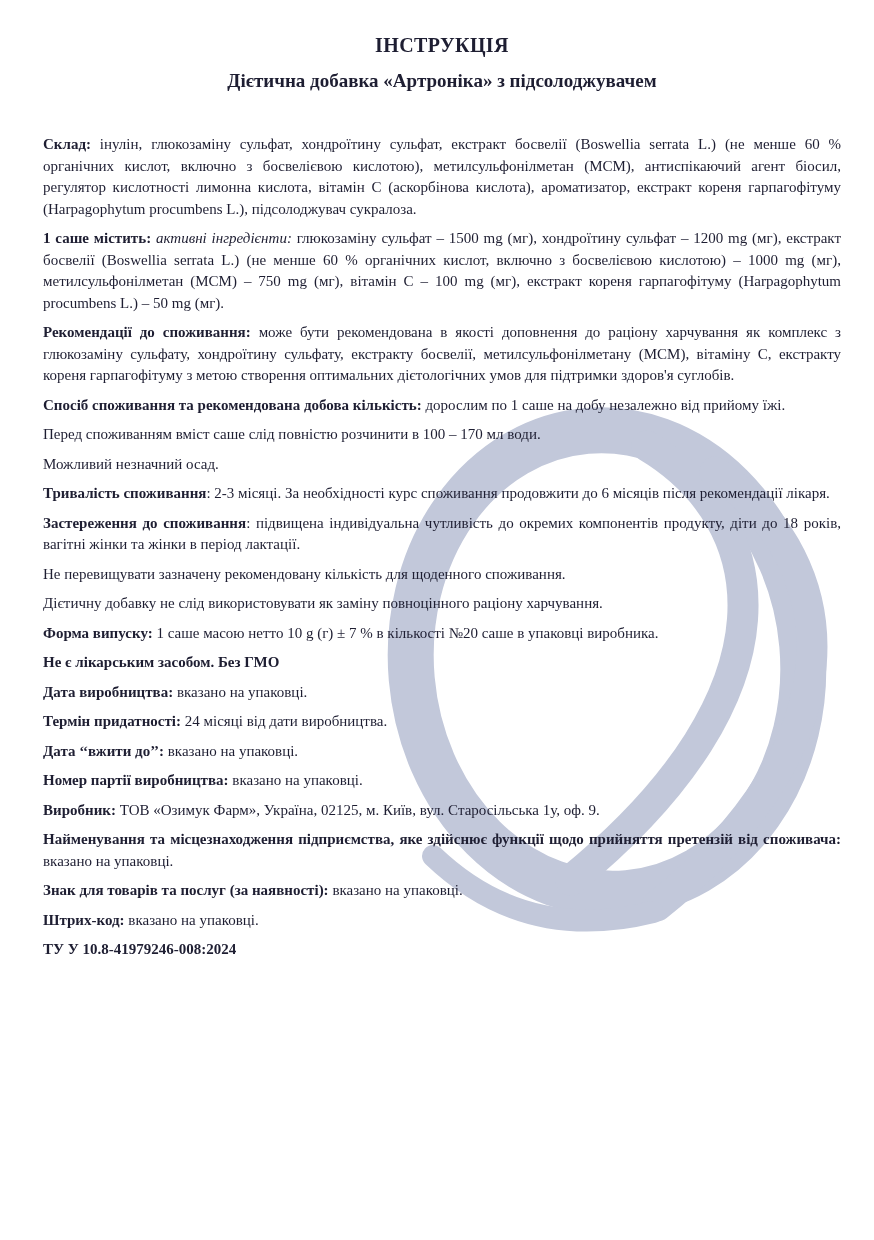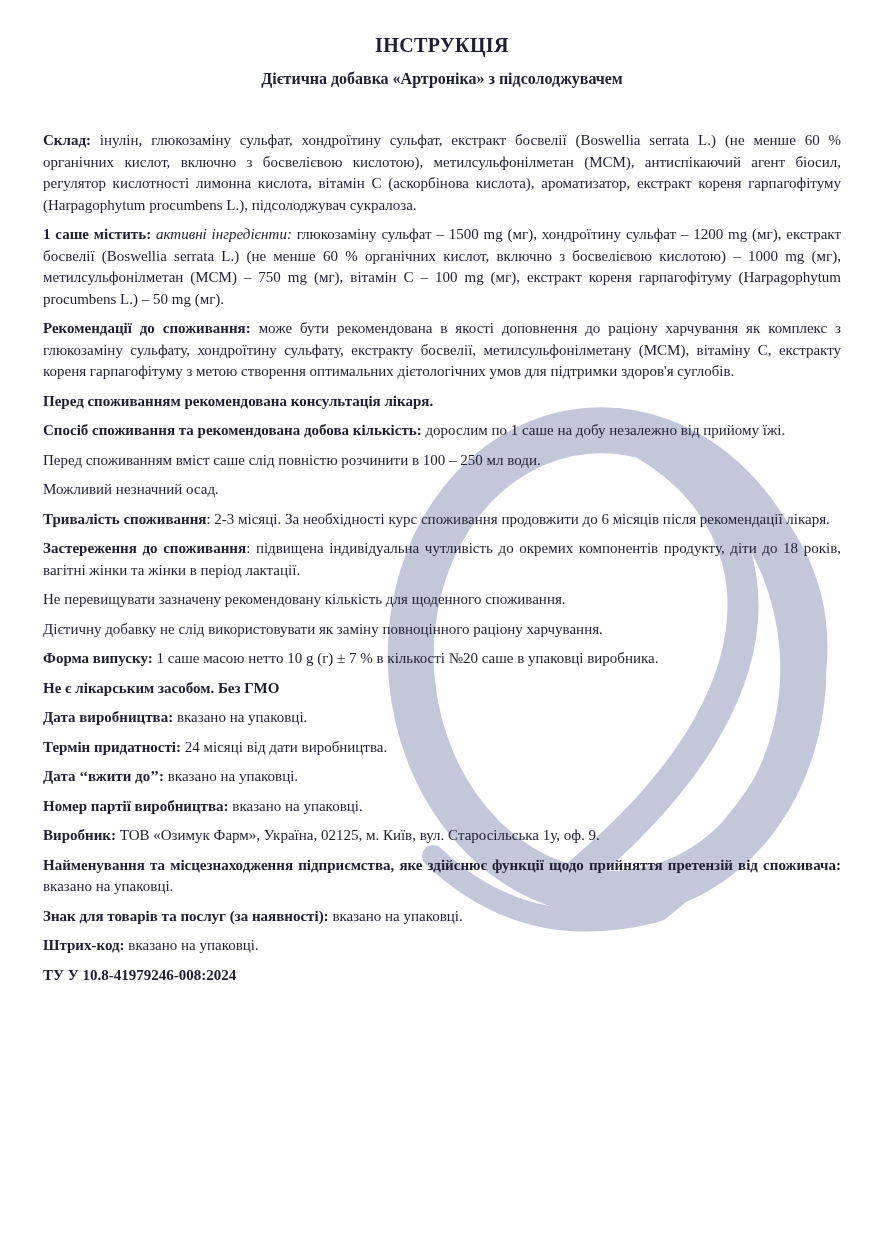--- a/index.html
+++ b/index.html
@@ -28,21 +28,21 @@
   }
   h1.doc-title{
     margin:0 0 13px 0;
     font-size:20px;
     font-weight:bold;
     text-align:center;
     letter-spacing:0.4px;
   }
   h2.doc-subtitle{
     margin:0 0 42px 0;
-    font-size:16px;
+    font-size:19px;
     font-weight:bold;
     text-align:center;
   }
   .body-text p{
     margin:0 0 8px 0;
     font-size:15px;
     line-height:21.5px;
     text-align:justify;
   }
   .body-text p b{font-weight:bold;}
@@ -62,23 +62,22 @@
     </g>
   </svg>
 
   <div class="content">
     <h1 class="doc-title">ІНСТРУКЦІЯ</h1>
     <h2 class="doc-subtitle">Дієтична добавка «Артроніка» з підсолоджувачем</h2>
     <div class="body-text" id="paragraphs">
         <p><b>Склад:</b><span> інулін, глюкозаміну сульфат, хондроїтину сульфат, екстракт босвелії (Boswellia serrata L.) (не менше 60 % органічних кислот, включно з босвелієвою кислотою), метилсульфонілметан (МСМ), антиспікаючий агент біосил, регулятор кислотності лимонна кислота, вітамін С (аскорбінова кислота), ароматизатор, екстракт кореня гарпагофітуму (Harpagophytum procumbens L.), підсолоджувач сукралоза.</span></p>
         <p><b>1 саше містить:</b><i> активні інгредієнти:</i><span> глюкозаміну сульфат – 1500 mg (мг), хондроїтину сульфат – 1200 mg (мг), екстракт босвелії (Boswellia serrata L.) (не менше 60 % органічних кислот, включно з босвелієвою кислотою) – 1000 mg (мг), метилсульфонілметан (МСМ) – 750 mg (мг), вітамін С – 100 mg (мг), екстракт кореня гарпагофітуму (Harpagophytum procumbens L.) – 50 mg (мг).</span></p>
         <p><b>Рекомендації до споживання:</b><span> може бути рекомендована в якості доповнення до раціону харчування як комплекс з глюкозаміну сульфату, хондроїтину сульфату, екстракту босвелії, метилсульфонілметану (МСМ), вітаміну С, екстракту кореня гарпагофітуму з метою створення оптимальних дієтологічних умов для підтримки здоров'я суглобів.</span></p>
-        <p><b>Перед споживанням рекомендована консультація лікаря.</b></p>
         <p><b>Спосіб споживання та рекомендована добова кількість:</b><span> дорослим по 1 саше на добу незалежно від прийому їжі.</span></p>
-        <p><span>Перед споживанням вміст саше слід повністю розчинити в 100 – 250 мл води.</span></p>
+        <p><span>Перед споживанням вміст саше слід повністю розчинити в 100 – 170 мл води.</span></p>
         <p><span>Можливий незначний осад.</span></p>
         <p><b>Тривалість споживання</b><span>: 2-3 місяці. За необхідності курс споживання продовжити до 6 місяців після рекомендації лікаря.</span></p>
         <p><b>Застереження до споживання</b><span>: підвищена індивідуальна чутливість до окремих компонентів продукту, діти до 18 років, вагітні жінки та жінки в період лактації.</span></p>
         <p><span>Не перевищувати зазначену рекомендовану кількість для щоденного споживання.</span></p>
         <p><span>Дієтичну добавку не слід використовувати як заміну повноцінного раціону харчування.</span></p>
         <p><b>Форма випуску:</b><span> 1 саше масою нетто 10 g (г) ± 7 % в кількості №20 саше в упаковці виробника.</span></p>
         <p><b>Не є лікарським засобом. Без ГМО</b></p>
         <p><b>Дата виробництва:</b><span> вказано на упаковці.</span></p>
         <p><b>Термін придатності:</b><span> 24 місяці від дати виробництва.</span></p>
         <p><b>Дата ‘‘вжити до’’:</b><span> вказано на упаковці.</span></p>

